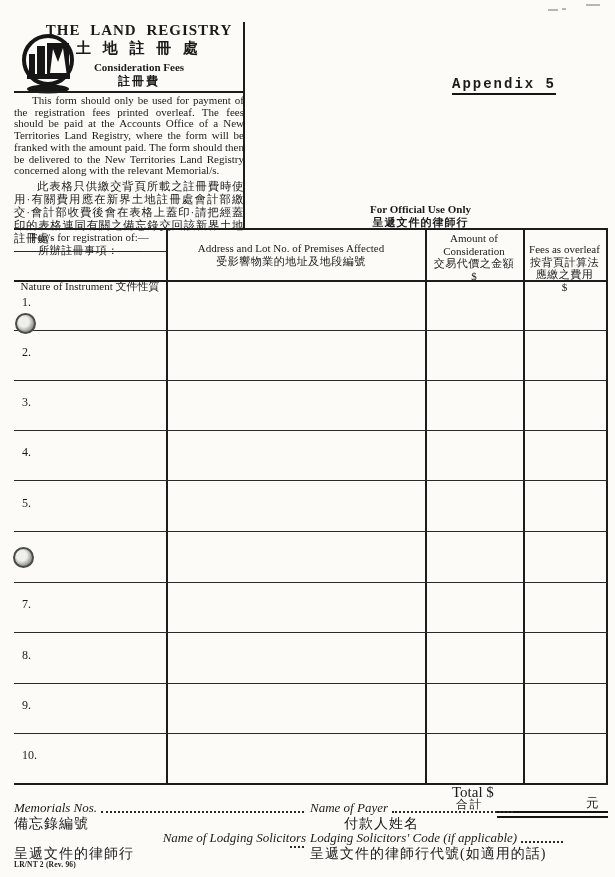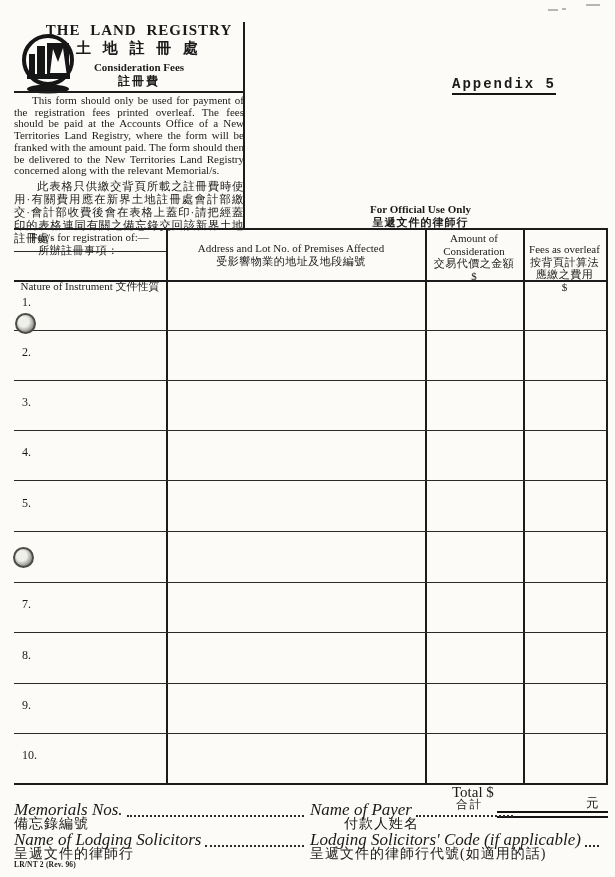--- a/index.html
+++ b/index.html
@@ -28,21 +28,21 @@
   .thead{font-size:11px;line-height:12.5px;text-align:center;}
   .thead .zh{letter-spacing:.5px;}
   .row-num{position:absolute;left:22px;font-size:12px;}
   .cell{position:absolute;}
   .punch{
     position:absolute;width:17px;height:17px;border-radius:50%;
     background:radial-gradient(circle at 40% 40%, #efefec 0 35%, #bdbdb8 55%, #8a8a84 75%, #cfcfc9 100%);
     border:2px solid #4c4c46;
   }
   .ffield{position:absolute;display:flex;align-items:flex-end;}
-  .flabel{font-style:italic;font-size:17px;white-space:nowrap;}
+  .flabel{font-style:italic;font-size:13px;white-space:nowrap;}
   .fleader{flex:1;border-bottom:2px dotted #2a2a2a;margin:0 2px 3px 4px;min-width:14px;}
   .fzh{position:absolute;font-size:14px;letter-spacing:1px;white-space:nowrap;}
   .total-en{position:absolute;font-size:15px;white-space:nowrap;}
   .total-zh{position:absolute;font-size:11.5px;letter-spacing:2px;}
   .dollar-zh{position:absolute;font-size:12.5px;}
   .dbl{position:absolute;border-top:2px solid #141414;border-bottom:2px solid #141414;height:3px;}
   .form-code{position:absolute;font-size:7.5px;font-weight:bold;letter-spacing:.2px;}
   .noise{position:absolute;background:#9a9a94;opacity:.7;}
 </style>
 </head>
@@ -193,21 +193,21 @@
     <span class="fleader"></span>
   </div>
   <div class="fzh" style="left:14px;top:815px;">備忘錄編號</div>
 
   <div class="ffield" style="left:310px;top:800px;width:205px;">
     <span class="flabel">Name of Payer</span>
     <span class="fleader"></span>
   </div>
   <div class="fzh" style="left:310px;top:815px;margin-left:34px;">付款人姓名</div>
 
-  <div class="ffield" style="left:14px;top:830px;width:292px;">
+  <div class="ffield" style="left:14px;top:830px;width:292px;flex-direction:column;">
     <span class="flabel">Name of Lodging Solicitors</span>
     <span class="fleader"></span>
   </div>
   <div class="fzh" style="left:14px;top:845px;">呈遞文件的律師行</div>
 
   <div class="ffield" style="left:310px;top:830px;width:255px;">
     <span class="flabel">Lodging Solicitors' Code (if applicable)</span>
     <span class="fleader"></span>
   </div>
   <div class="fzh" style="left:310px;top:845px;">呈遞文件的律師行代號(如適用的話)</div>

